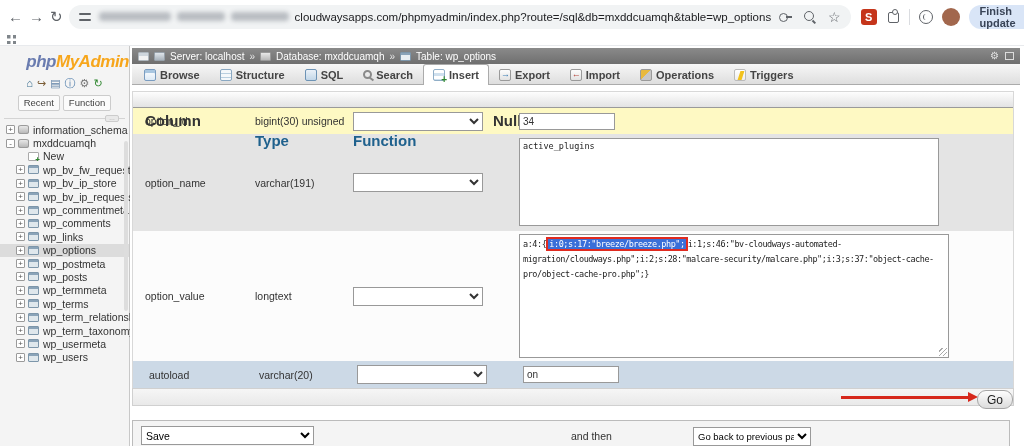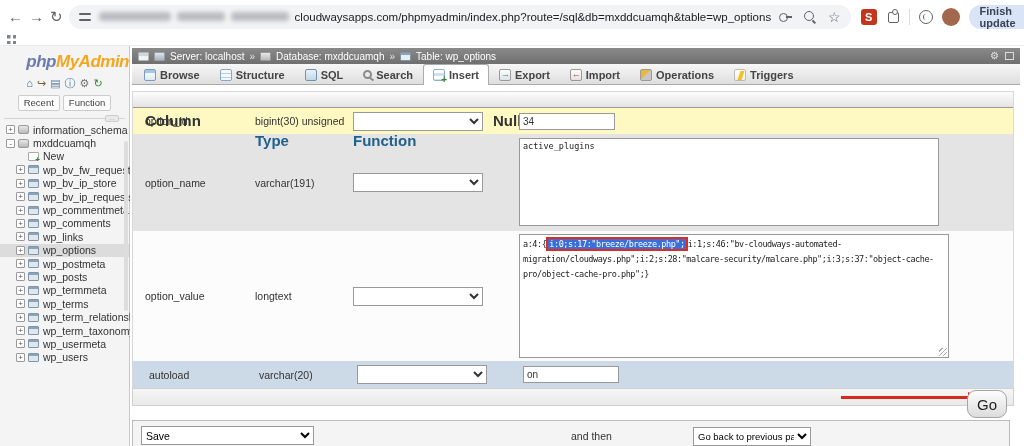--- a/index.html
+++ b/index.html
@@ -140,21 +140,21 @@
   .valuebox { width:430px; height:124px; border:1px solid #999; background:#fff; position:relative;
     font-family:"DejaVu Sans Mono", monospace; font-size:8.5px; letter-spacing:-0.45px; line-height:15px;
     padding:2px 3px; color:#222; white-space:pre-wrap; word-break:break-word; align-self:start; margin-top:3px;}
   .valuebox .hl { background:#3a6fd8; color:#fff; border:2px solid #e02b20; padding:0 1px; }
   .resize-handle { position:absolute; right:1px; bottom:1px; width:8px; height:8px;
     background:repeating-linear-gradient(135deg, transparent 0 2px, #aaa 2px 3px); }
   .cell-top { align-self:start; margin-top:4px; }
 
   .go-strip { width:882px; height:18px; background:linear-gradient(#f6f6f6,#e9e9e9); border:1px solid #d0d0d0;
     position:relative; }
-  .go-btn { position:absolute; right:6px; top:1px; height:28px; padding:0 9px; font-size:15px; color:#222;
+  .go-btn { position:absolute; right:0; top:1px; height:19px; padding:0 9px; font-size:12px; color:#222;
     background:linear-gradient(#fdfdfd,#dcdcdc); border:1px solid #a5a5a5; border-radius:9px; cursor:pointer;}
   .anno-arrow { position:absolute; right:44px; top:7px; width:128px; height:2.6px; background:#d6281c; }
   .anno-arrow::after { content:""; position:absolute; right:-9px; top:-4px; border-left:10px solid #d6281c;
     border-top:5px solid transparent; border-bottom:5px solid transparent; }
 
   .footer-fieldset { margin-top:14px; width:878px; height:40px; background:#f4f4f4; border:1px solid #bbb;
     display:flex; align-items:flex-start; padding:5px 8px 0; font-size:10.5px; color:#333; position:relative; }
   .save-sel { width:173px; height:19px; font-size:10.5px; border:1px solid #999; background:#fff; }
   .andthen { position:absolute; left:438px; top:9px; }
   .goback-sel { position:absolute; left:560px; top:6px; width:118px; height:19px; font-size:9.5px;

